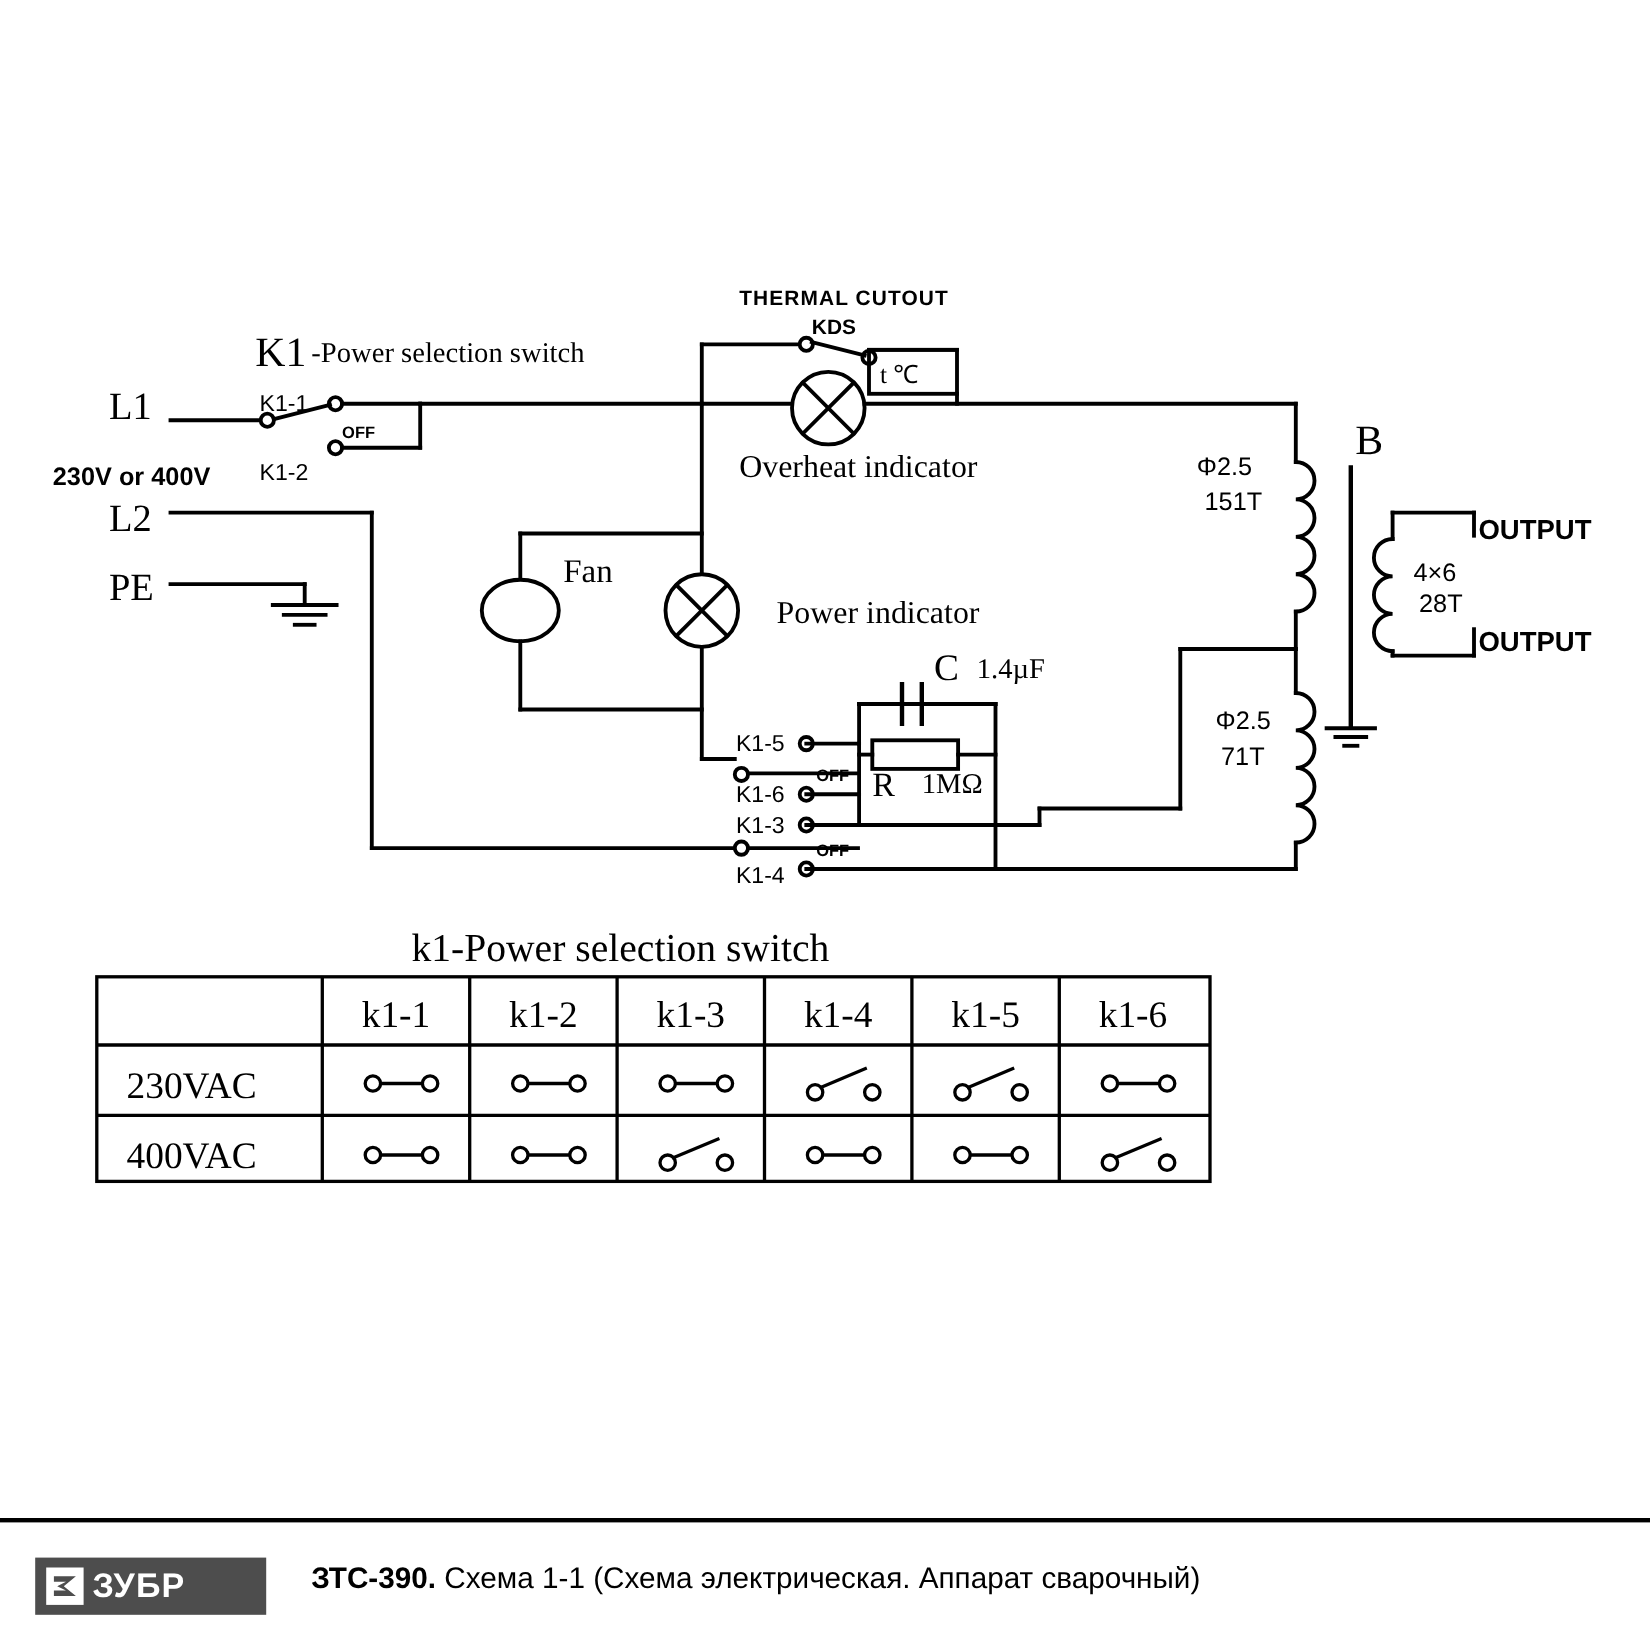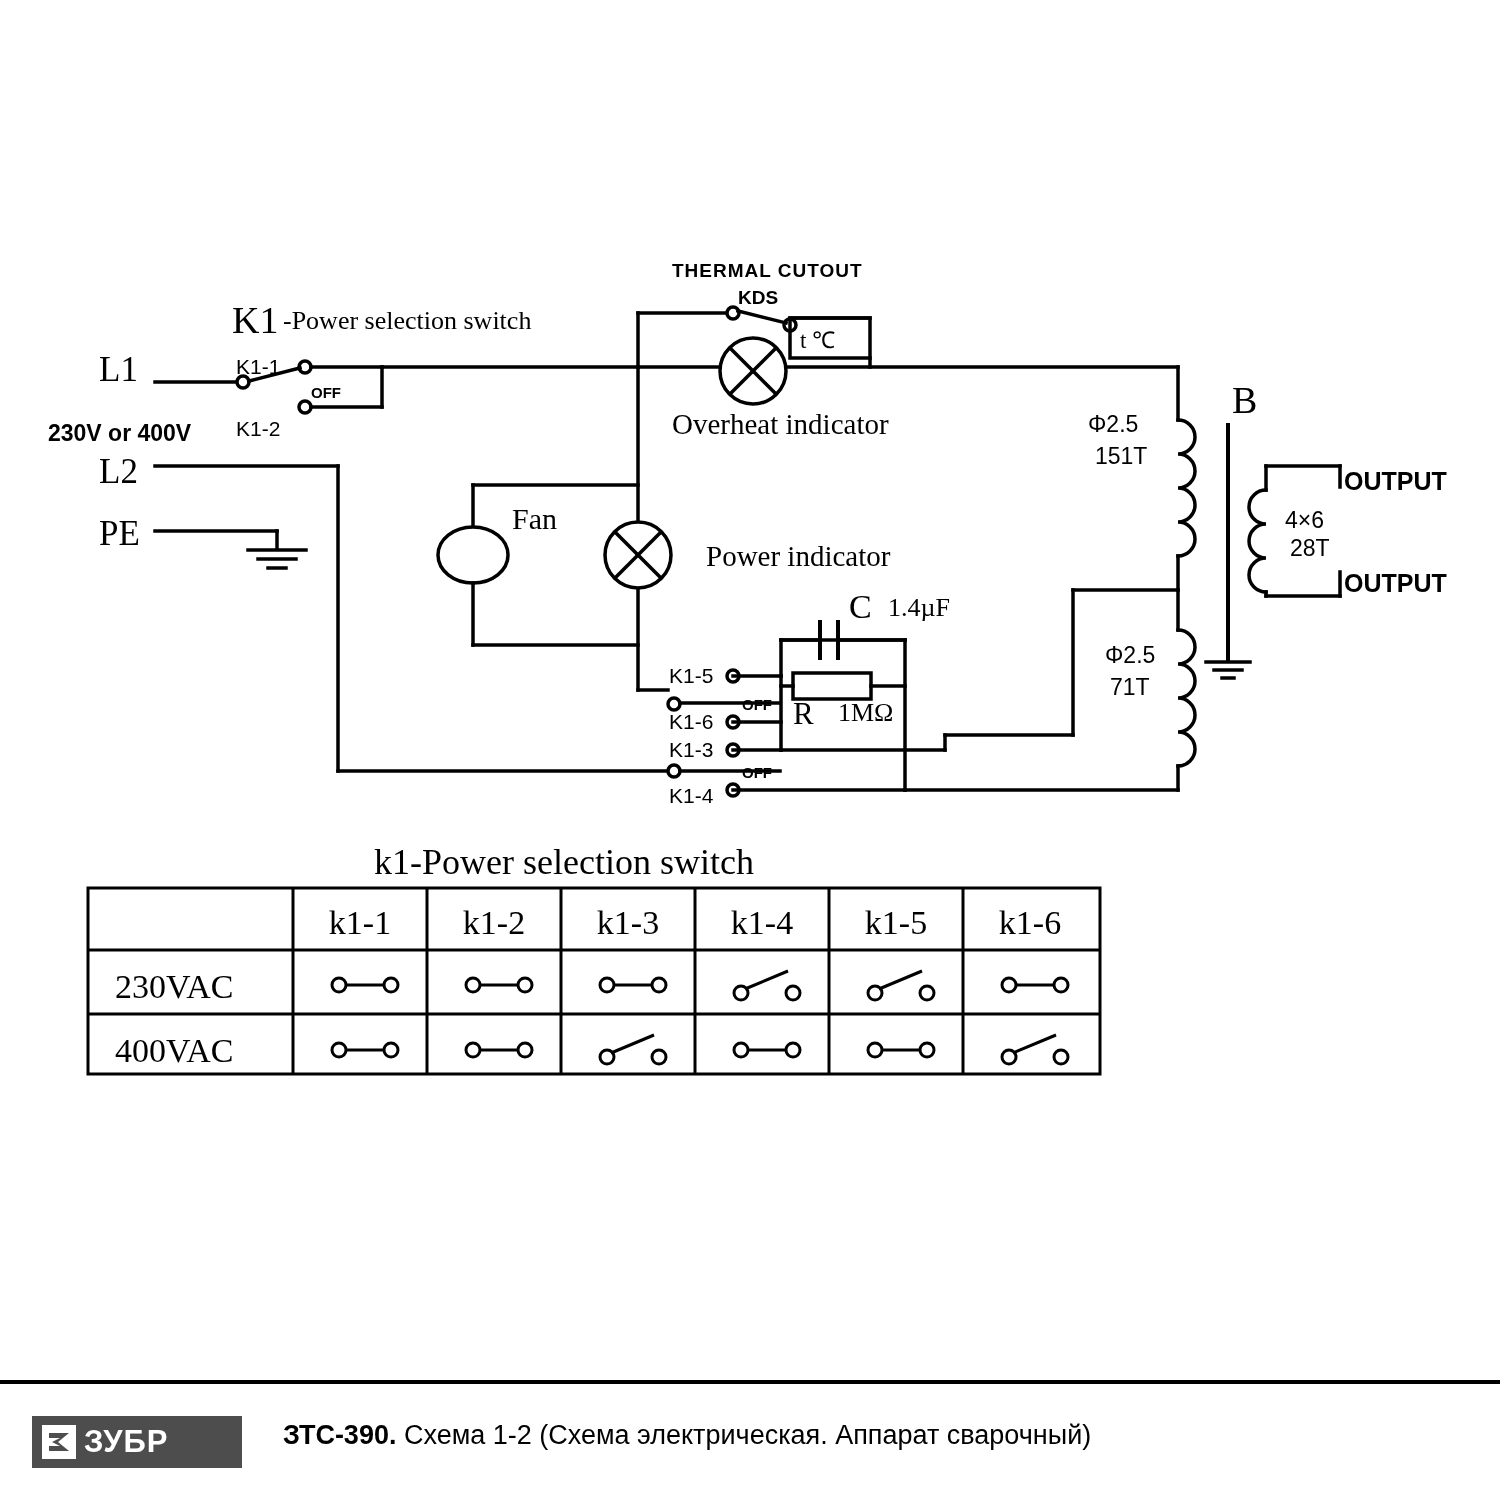--- a/index.html
+++ b/index.html
@@ -341,15 +341,15 @@
   <div id="brand-badge">
     <span class="mark">
       <svg width="26" height="26" viewBox="0 0 26 26" xmlns="http://www.w3.org/2000/svg">
         <path d="M3 4 L23 4 L12 13 L23 22 L3 22 L3 17 L14 17 L6 13 L14 9 L3 9 Z" fill="#4d4d4d"></path>
       </svg>
     </span>
     <span id="brand-text">ЗУБР</span>
   </div>
   <div id="caption">
     <span class="model">ЗТС-390.</span>
-    <span>Схема 1-2 (Схема электрическая. Аппарат сварочный)</span>
+    <span>Схема 1-1 (Схема электрическая. Аппарат сварочный)</span>
   </div>
 </div>
 
 </body></html>

